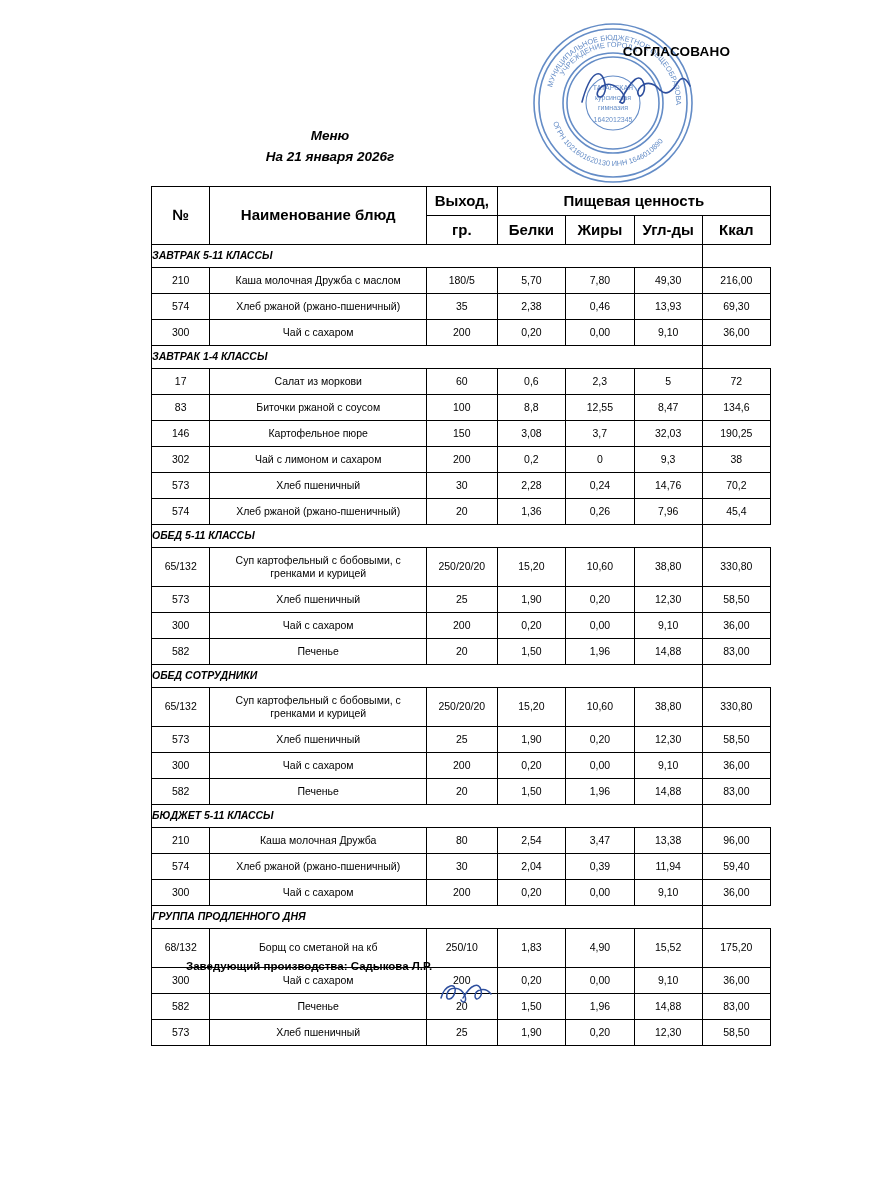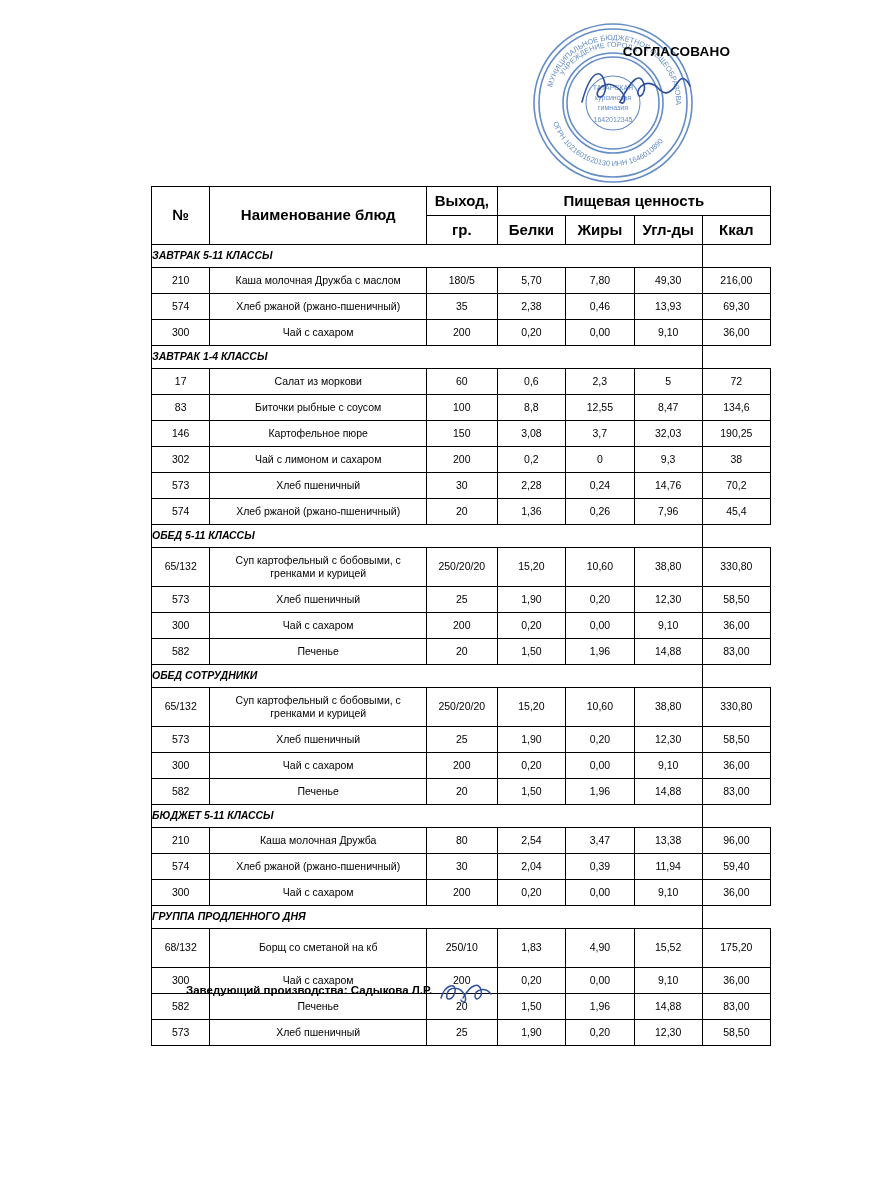--- a/index.html
+++ b/index.html
@@ -133,21 +133,21 @@
     font-style: italic;
     font-size: 10.5px;
     height: 22px;
     text-align: left;
   }
   .menu-table tr.tall td { height: 34px; }
 
   
   .footer {
     position: absolute;
-    top: 984px;
+    top: 960px;
     left: 186px;
     font-size: 11.5px;
     font-weight: bold;
   }
 </style>
 </head>
 <body>
 
 <div class="page">
 
@@ -186,20 +186,24 @@
   <div class="sig-director">
     <svg width="120" height="48" viewBox="0 0 120 48">
       <g fill="none" stroke="#2e4f9e" stroke-width="1.6" stroke-linecap="round">
         <path d="M6,40 C14,10 24,6 28,18 C32,30 26,38 22,34 C18,30 30,14 44,28 C52,36 48,44 44,40"></path>
         <path d="M44,40 C56,16 64,10 68,22 C70,30 64,38 62,32 C60,26 72,14 84,28"></path>
         <path d="M84,28 C90,34 96,30 102,20 C106,14 110,16 114,24"></path>
       </g>
     </svg>
   </div>
 
+  <div class="title-block">
+    <div>Меню</div>
+    <div>На 21 января 2026г</div>
+  </div>
 
   <table class="menu-table">
     <thead>
       <tr>
         <th class="col-num" rowspan="2">№</th>
         <th class="col-name" rowspan="2">Наименование блюд</th>
         <th class="col-out">Выход,</th>
         <th class="col-val" colspan="4">Пищевая ценность</th>
       </tr>
       <tr>
@@ -248,21 +252,21 @@
           <td class="num">17</td>
           <td class="name">Салат из моркови</td>
           <td class="out">60</td>
           <td class="val">0,6</td>
           <td class="val">2,3</td>
           <td class="val">5</td>
           <td class="val">72</td>
         </tr>
         <tr class="">
           <td class="num">83</td>
-          <td class="name">Биточки рыбные с соусом</td>
+          <td class="name">Биточки ржаной с соусом</td>
           <td class="out">100</td>
           <td class="val">8,8</td>
           <td class="val">12,55</td>
           <td class="val">8,47</td>
           <td class="val">134,6</td>
         </tr>
         <tr class="">
           <td class="num">146</td>
           <td class="name">Картофельное пюре</td>
           <td class="out">150</td>

